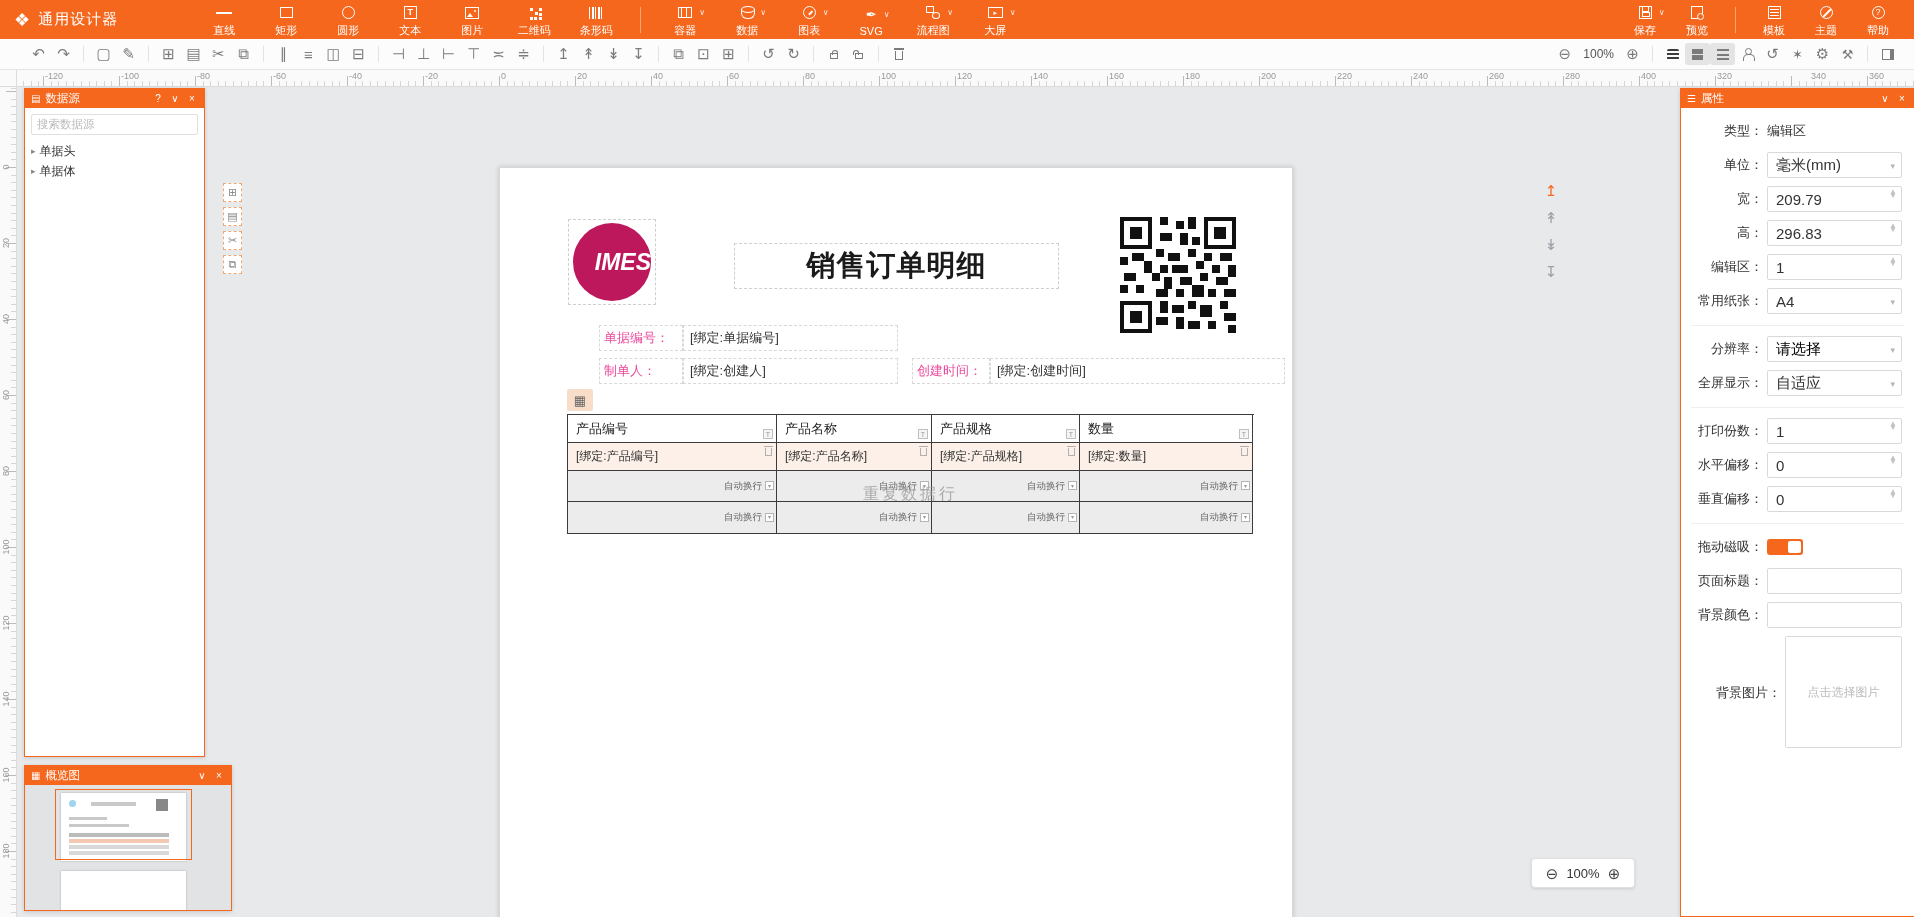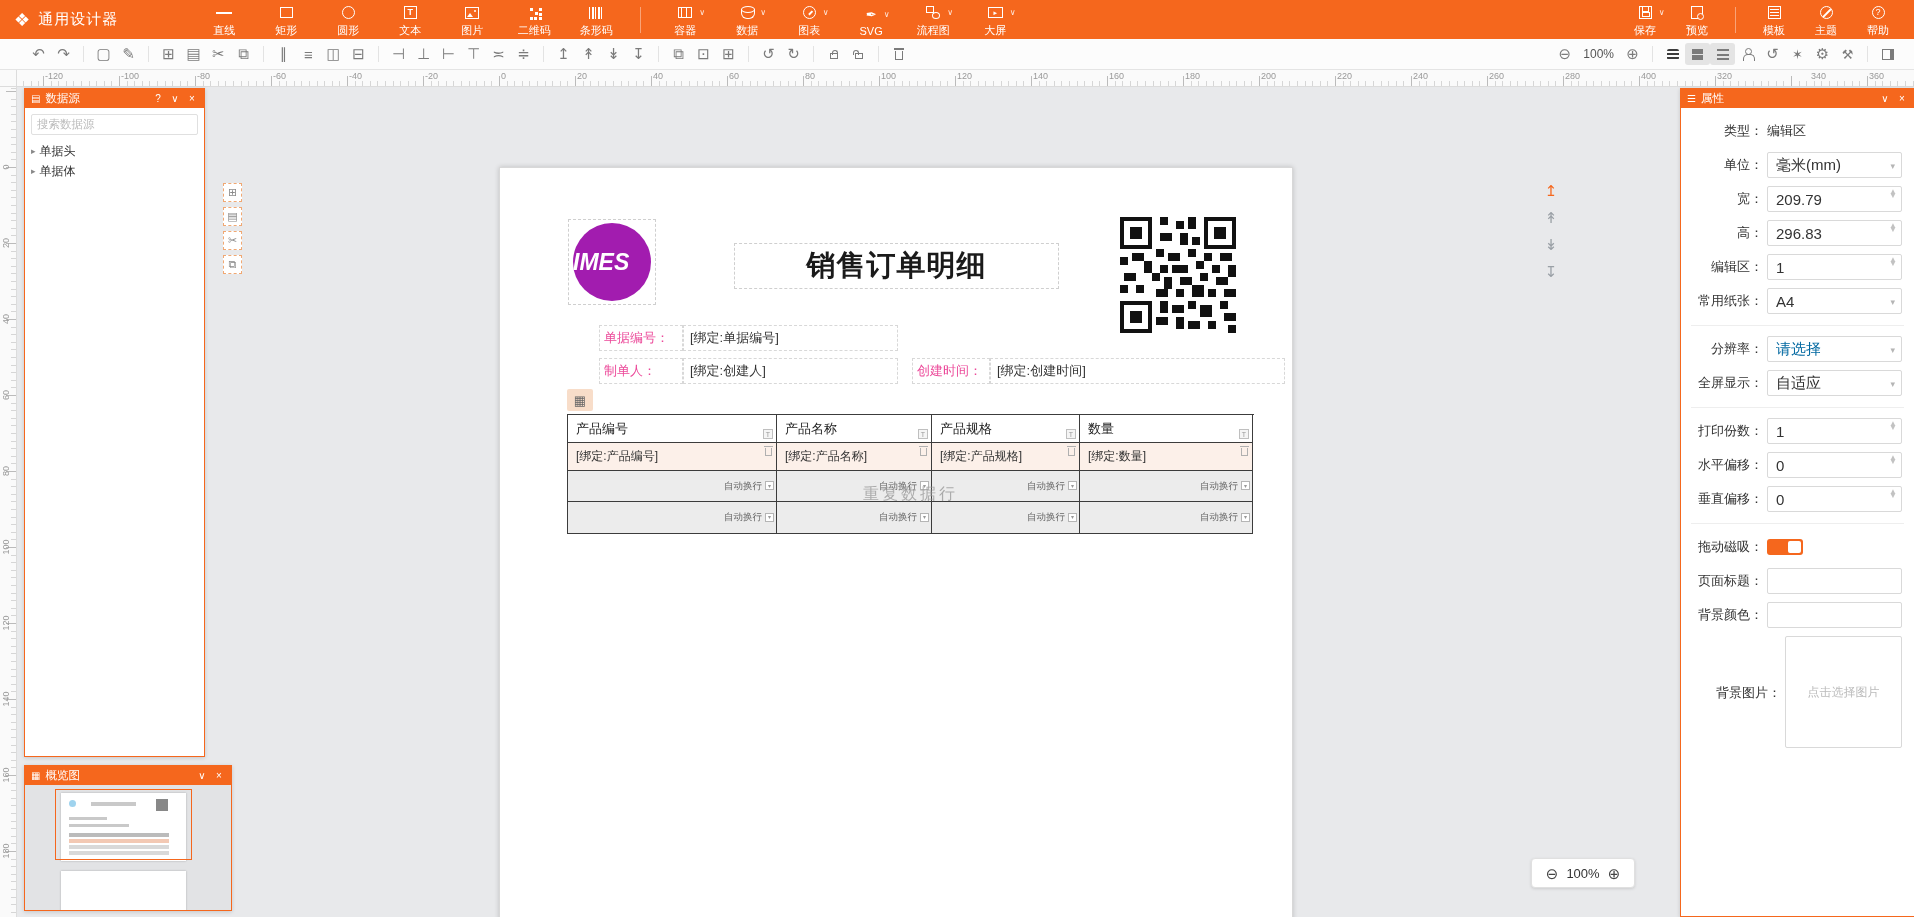--- a/index.html
+++ b/index.html
@@ -81,21 +81,21 @@
     background-image:repeating-linear-gradient(180deg,#bbb 0 1px,transparent 1px 76px),repeating-linear-gradient(180deg,#d6d6d6 0 1px,transparent 1px 7.6px);
     background-size:10px 100%,5px 100%; background-position:100% 21px,100% 21px; background-repeat:repeat-y; z-index:5; }
   .vlab { position:absolute; left:-3px; width:17px; text-align:center; font-size:9px; color:#999; transform:rotate(-90deg); }
   #ruler-corner { position:absolute; left:0; top:70px; width:17px; height:17px; background:#fafafa; border-right:1px solid #dcdcdc; border-bottom:1px solid #dcdcdc; z-index:6; }
 
   
   #canvas { position:absolute; left:17px; top:87px; width:1897px; height:830px; background:#e8e9eb; overflow:hidden; }
   #page { position:absolute; left:482px; top:80px; width:794px; height:850px; background:#fff; box-shadow:0 0 5px rgba(0,0,0,.18); border:1px solid #d8d8d8; }
   .dashed-el { border:1px dashed #cfcfcf; position:absolute; }
   #logo-box { left:68px; top:51px; width:88px; height:86px; display:flex; align-items:center; justify-content:center; }
-  #logo-circle { width:78px; height:78px; border-radius:50%; background:#a21caf; display:flex; align-items:center; justify-content:flex-start; color:#fff; font-weight:bold; font-style:italic; font-size:23px; letter-spacing:0; }
+  #logo-circle { width:78px; height:78px; border-radius:50%; background:#be185d; display:flex; align-items:center; justify-content:flex-end; color:#fff; font-weight:bold; font-style:italic; font-size:23px; letter-spacing:0; }
   #report-title { left:234px; top:75px; width:325px; height:46px; display:flex; align-items:center; justify-content:center; font-size:29px; font-weight:bold; color:#1a1a1a; letter-spacing:1px; }
   #qr-box { position:absolute; left:620px; top:49px; width:116px; height:116px; }
   .fld-row { position:absolute; height:26px; display:flex; align-items:center; }
   .fld-label { border:1px dashed #d8d8d8; height:26px; display:flex; align-items:center; padding:0 4px; font-size:13px; color:#ec4899; white-space:nowrap;margin-left:32px; }
   .fld-value { border:1px dashed #d8d8d8; height:26px; display:flex; align-items:center; padding:0 6px; font-size:13px; color:#333; white-space:nowrap; }
   #tbl-btn { position:absolute; left:67px; top:221px; width:26px; height:22px; background:#f8ddc9; border-radius:2px; display:flex; align-items:center; justify-content:center; font-size:13px; color:#666; cursor:pointer; }
   #dtable { position:absolute; left:67px; top:246px; width:687px; border:1px solid #3c3c3c; border-right:none; border-bottom:none; display:grid; grid-template-columns:209px 155px 148px 173px; grid-template-rows:28px 28px 31px 32px; }
   .tcell { border-right:1px solid #3c3c3c; border-bottom:1px solid #3c3c3c; position:relative; display:flex; align-items:center; padding:0 4px 0 8px; overflow:hidden; }
   .tcell.hd { background:#fff; font-size:13px; color:#222; }
   .tcell.bind { background:#fcf0e9; font-size:12px; color:#333; }
@@ -133,21 +133,21 @@
   .ovl { position:absolute; background:#c9c9c9; }
   .ovl.pink { background:#f3c9b4; }
 
   
   #props-panel { left:1680px; top:88px; width:234px; height:829px; border-right:none; }
   #props-body { padding-top:6px; }
   .prow { height:34px; display:flex; align-items:center; padding-right:12px; }
   .plabel { width:82px; text-align:right; font-size:13px; color:#333; flex:none; white-space:nowrap; }
   .pctrl { flex:1; margin-left:4px; position:relative; }
   .pinput { height:26px; border:1px solid #d9d9d9; border-radius:2px; display:flex; align-items:center; padding:0 8px; font-size:15px; color:#333; background:#fff; }
-  .pinput.ph { color:#0369a1; }
+  .pinput.ph { color:#000000; }
   .spin { position:absolute; right:5px; top:4px; display:flex; flex-direction:column; line-height:.55; font-size:8px; color:#c2c2c2; cursor:pointer; }
   .dcaret { position:absolute; right:7px; top:9px; font-size:9px; color:#b5b5b5; }
   .pdivider { height:1px; background:#eee; margin:7px 10px 6px 10px; }
   .ptext { font-size:13px; color:#333; margin-left:4px; }
   .toggle { width:36px; height:16px; background:#f5671d; border-radius:3px; position:relative; cursor:pointer; }
   .toggle .knob { position:absolute; right:2px; top:2px; width:13px; height:12px; background:#fff; border-radius:2px; }
   .prow-img { display:flex; padding-right:12px; margin-top:4px;padding-left:18px; }
   .imgbox { flex:1; margin-left:4px; height:112px; border:1px solid #d9d9d9; border-radius:2px; display:flex; align-items:center; justify-content:center; font-size:12px; color:#bbb; cursor:pointer; }
 </style>
 </head>

